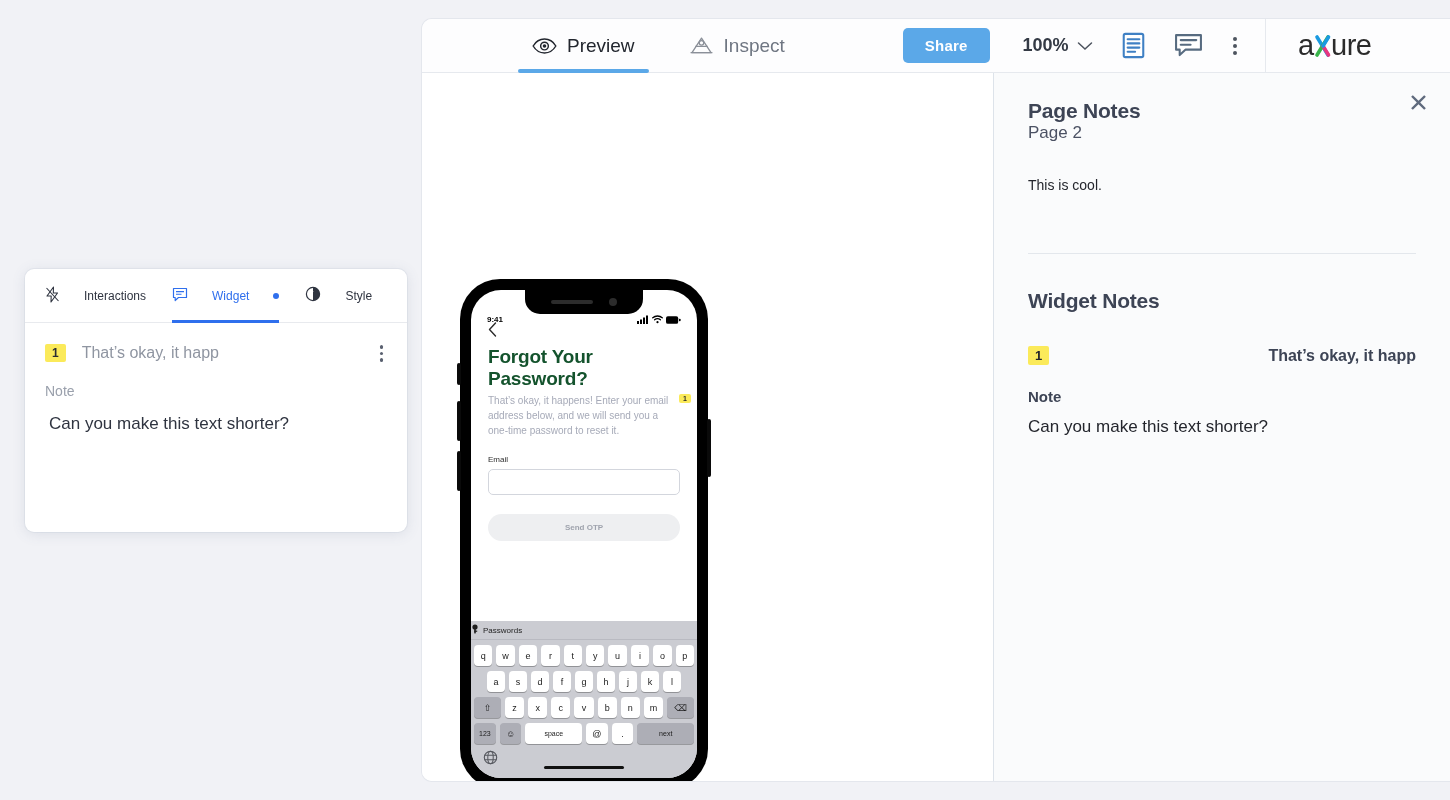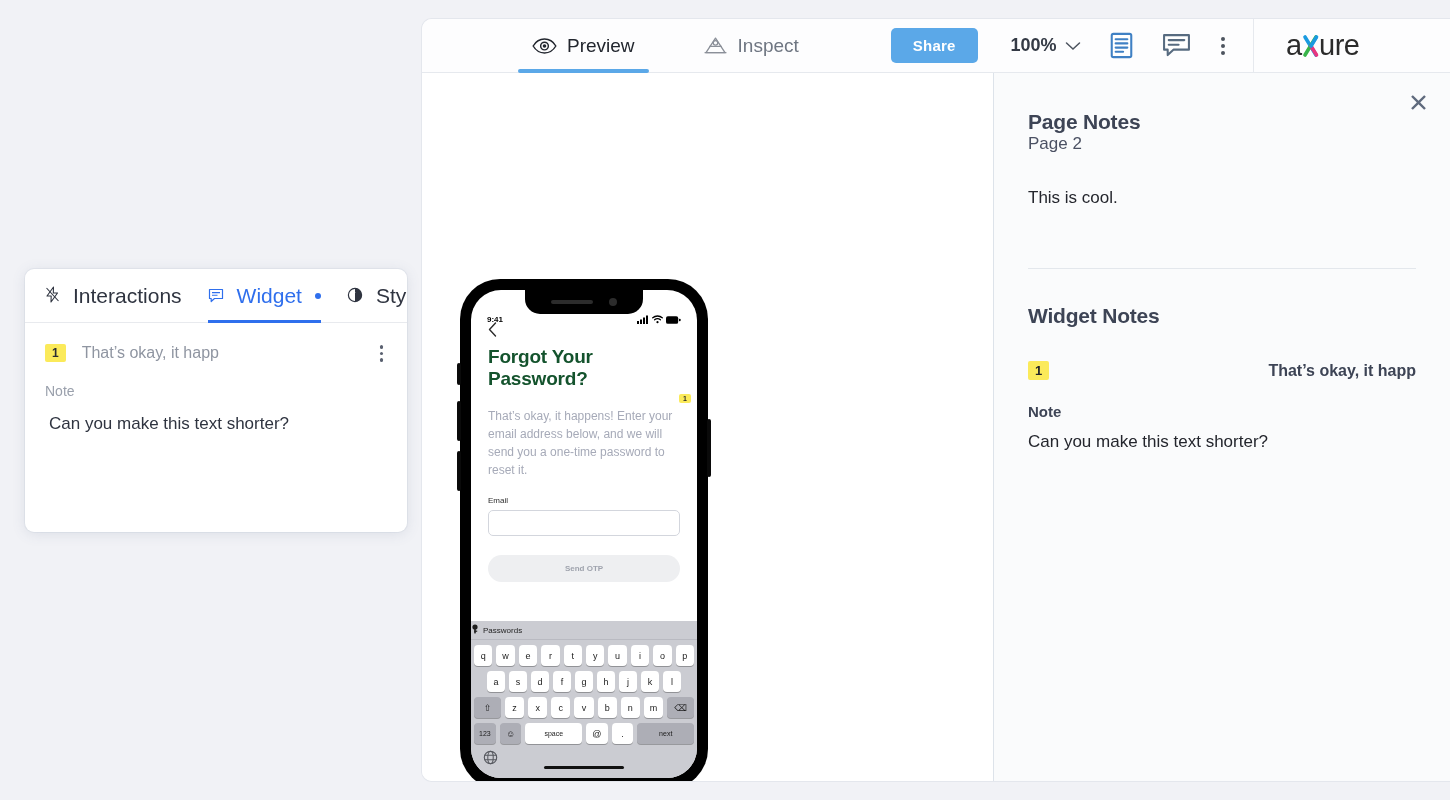--- a/index.html
+++ b/index.html
@@ -22,36 +22,36 @@
   }
 
   
   #toolbar {
     position: absolute; left: 0; top: 0;
     width: 1028px; height: 54px;
     background: #fdfdfe;
     border-bottom: 1px solid #e6e9ee;
     display: flex; align-items: center;
   }
-  .tabs { display: flex; align-items: center; height: 54px; margin-left: 106px; gap: 60px; }
+  .tabs { display: flex; align-items: center; height: 54px; margin-left: 106px; gap: 46px; }
   .tab {
     display: flex; align-items: center; gap: 10px;
     height: 54px; position: relative;
     font-size: 19px; color: #6f7682; cursor: pointer;
     padding: 0 4px;
   }
   .tab.active { color: #22262e; }
   .tab.active::after {
     content: ""; position: absolute; left: -10px; right: -10px; bottom: 0;
     height: 4px; background: #5ba8e8; border-radius: 2px;
   }
   .tab svg { display: block; }
 
   #share-btn {
-    margin-left: 88px;
+    margin-left: 114px;
     background: #5ba8e8; color: #fff;
     font-size: 15px; font-weight: bold;
     border: none; border-radius: 5px;
     padding: 9px 22px; cursor: pointer;
     letter-spacing: .2px;
   }
 
   #zoom-control {
     margin-left: 33px; display: flex; align-items: center; gap: 8px;
     cursor: pointer;
@@ -107,21 +107,21 @@
   #status-time { font-size: 8px; font-weight: bold; color: #000; }
   #status-icons { display: flex; align-items: center; gap: 3px; }
 
   #screen-body { position: absolute; left: 0; top: 26px; width: 100%; padding: 0 17px; }
   #back-chevron { margin-top: 6px; cursor: pointer; }
   #screen-title {
     font-size: 19px; font-weight: bold; color: #14532d;
     line-height: 1.15; margin-top: 5px; letter-spacing: -.2px;
   }
   #screen-subtitle {
-    font-size: 12px; color: #a6aab8; line-height: 1.5; margin-top: 17px;
+    font-size: 10px; color: #a6aab8; line-height: 1.5; margin-top: 3px;
   }
   #email-label { font-size: 8px; color: #2c2c2c; margin-top: 17px; }
   #email-input {
     width: 100%; height: 26px; margin-top: 5px;
     border: 1px solid #d3d6dd; border-radius: 5px;
     background: #fff;
   }
   #send-otp-btn {
     width: 100%; height: 27px; margin-top: 19px;
     background: #eeeff1; border: none; border-radius: 14px;
@@ -178,24 +178,24 @@
     width: 457px; height: 708px;
     background: #fafbfc;
     border-left: 1px solid #dde3ea;
     padding: 26px 34px;
   }
   #close-notes {
     position: absolute; right: 23px; top: 21px;
     cursor: pointer; line-height: 0;
   }
   .panel-h {
-    font-size: 21px; font-weight: bold; color: #3d4455; letter-spacing: -.2px; margin-top: 11px;
+    font-size: 21px; font-weight: bold; color: #3d4455; letter-spacing: -.2px;
   }
   #page-notes-name { font-size: 17px; color: #4b5163; }
-  #page-notes-body { font-size: 17px; color: #24262d; margin-top: 34px; }
+  #page-notes-body { font-size: 14px; color: #24262d; margin-top: 34px; }
   #panel-divider { height: 1px; background: #e3e7ec; margin-top: 60px; }
   #widget-notes-h { margin-top: 35px; }
   #widget-row {
     display: flex; align-items: center; justify-content: space-between;
     margin-top: 33px;
   }
   #widget-badge {
     background: #fbea5a; color: #22242b;
     font-size: 13px; font-weight: bold;
     padding: 2px 7px; border-radius: 2px;
@@ -211,22 +211,22 @@
     background: #fff; border-radius: 9px;
     box-shadow: 0 2px 14px rgba(80,95,125,.13), 0 0 0 1px rgba(190,200,215,.2);
     overflow: hidden;
   }
   #insp-tabs {
     height: 54px; display: flex; align-items: center;
     border-bottom: 1px solid #e8eaee;
     padding: 0 20px; gap: 26px;
   }
   .insp-tab {
-    display: flex; align-items: center; gap: 13px; height: 54px;
-    font-size: 21px; color: #2f3440; position: relative; cursor: pointer;
+    display: flex; align-items: center; gap: 24px; height: 54px;
+    font-size: 12px; color: #2f3440; position: relative; cursor: pointer;
   }
   .insp-tab.active { color: #2f6fed; }
   .insp-tab.active::after {
     content: ""; position: absolute; left: 0; right: 0; bottom: 0;
     height: 3px; background: #2f6fed;
   }
   #notes-dot { width: 6px; height: 6px; border-radius: 50%; background: #2f6fed; }
 
   #insp-name-row {
     height: 51px; display: flex; align-items: center; justify-content: space-between;

